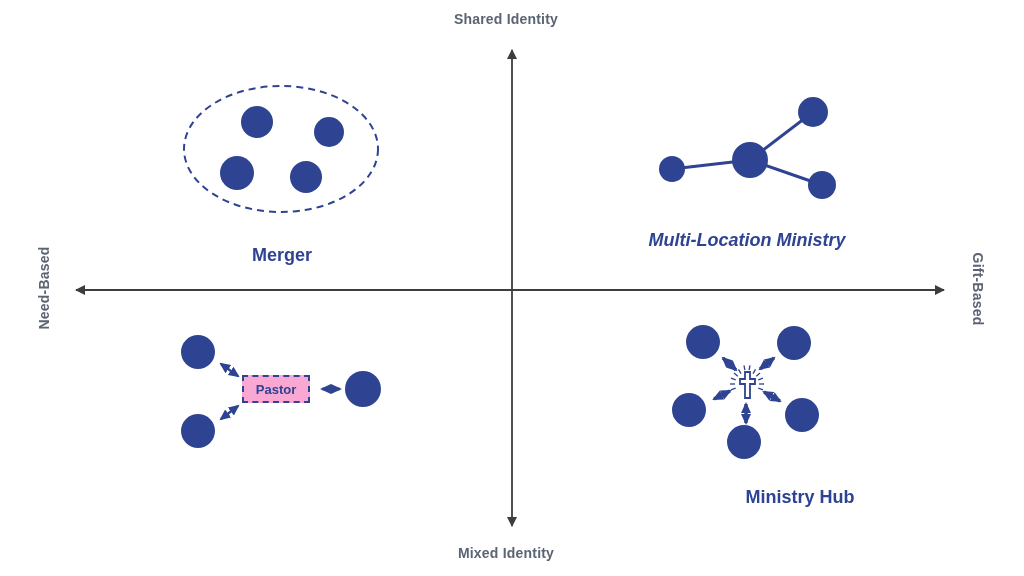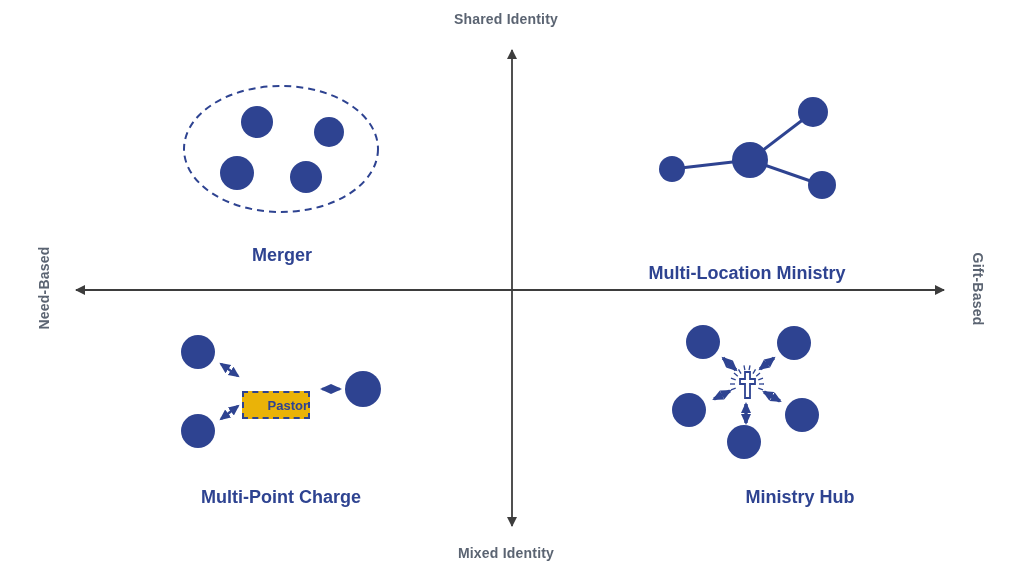--- a/index.html
+++ b/index.html
@@ -12,24 +12,24 @@
     position:absolute;color:#5b6472;font-weight:bold;font-size:14px;
     letter-spacing:.2px;white-space:nowrap;transform:translate(-50%,-50%);
   }
   .axis-label.vert-left{transform:translate(-50%,-50%) rotate(-90deg);}
   .axis-label.vert-right{transform:translate(-50%,-50%) rotate(90deg);}
   .quad-label{
     position:absolute;color:#2e4391;font-weight:bold;font-size:18px;
     white-space:nowrap;transform:translate(-50%,-50%);margin-top:12px;
   }
   .pastor-box{
-    position:absolute;left:242px;top:391px;width:68px;height:28px;
+    position:absolute;left:242px;top:375px;width:68px;height:28px;
     border:2px dashed #2e4391;box-sizing:border-box;
-    display:flex;align-items:center;justify-content:flex-end;
-    color:#2e4391;font-weight:bold;font-size:13px;background:#eab308;
+    display:flex;align-items:center;justify-content:center;
+    color:#2e4391;font-weight:bold;font-size:13px;background:#f9a8d4;
   }
 </style>
 </head>
 <body>
 
 <div class="canvas">
 
   <svg class="diagram-svg" width="1024" height="576" viewBox="0 0 1024 576">
     <defs>
       <marker id="axisArrow" markerUnits="userSpaceOnUse" markerWidth="11" markerHeight="10" refX="9" refY="5" orient="auto-start-reverse">
@@ -102,21 +102,20 @@
       </g>
     </g>
   </svg>
 
   <div class="axis-label" style="left:506px;top:19px;">Shared Identity</div>
   <div class="axis-label" style="left:506px;top:553px;">Mixed Identity</div>
   <div class="axis-label vert-left" style="left:44px;top:288px;">Need-Based</div>
   <div class="axis-label vert-right" style="left:978px;top:289px;">Gift-Based</div>
 
   <div class="quad-label" style="left:282px;top:243px;">Merger</div>
-  <div class="quad-label" style="left:747px;top:261px;">Multi-Location Ministry</div>
-  <div class="quad-label" style="left:281px;top:485px;">Multi-Point Charge</div>
+  <div class="quad-label" style="left:747px;top:228px;font-style:italic;">Multi-Location Ministry</div>
   <div class="quad-label" style="left:800px;top:485px;">Ministry Hub</div>
 
   <div class="pastor-box">
     <span>Pastor</span>
   </div>
 
 </div>
 
 </body></html>

